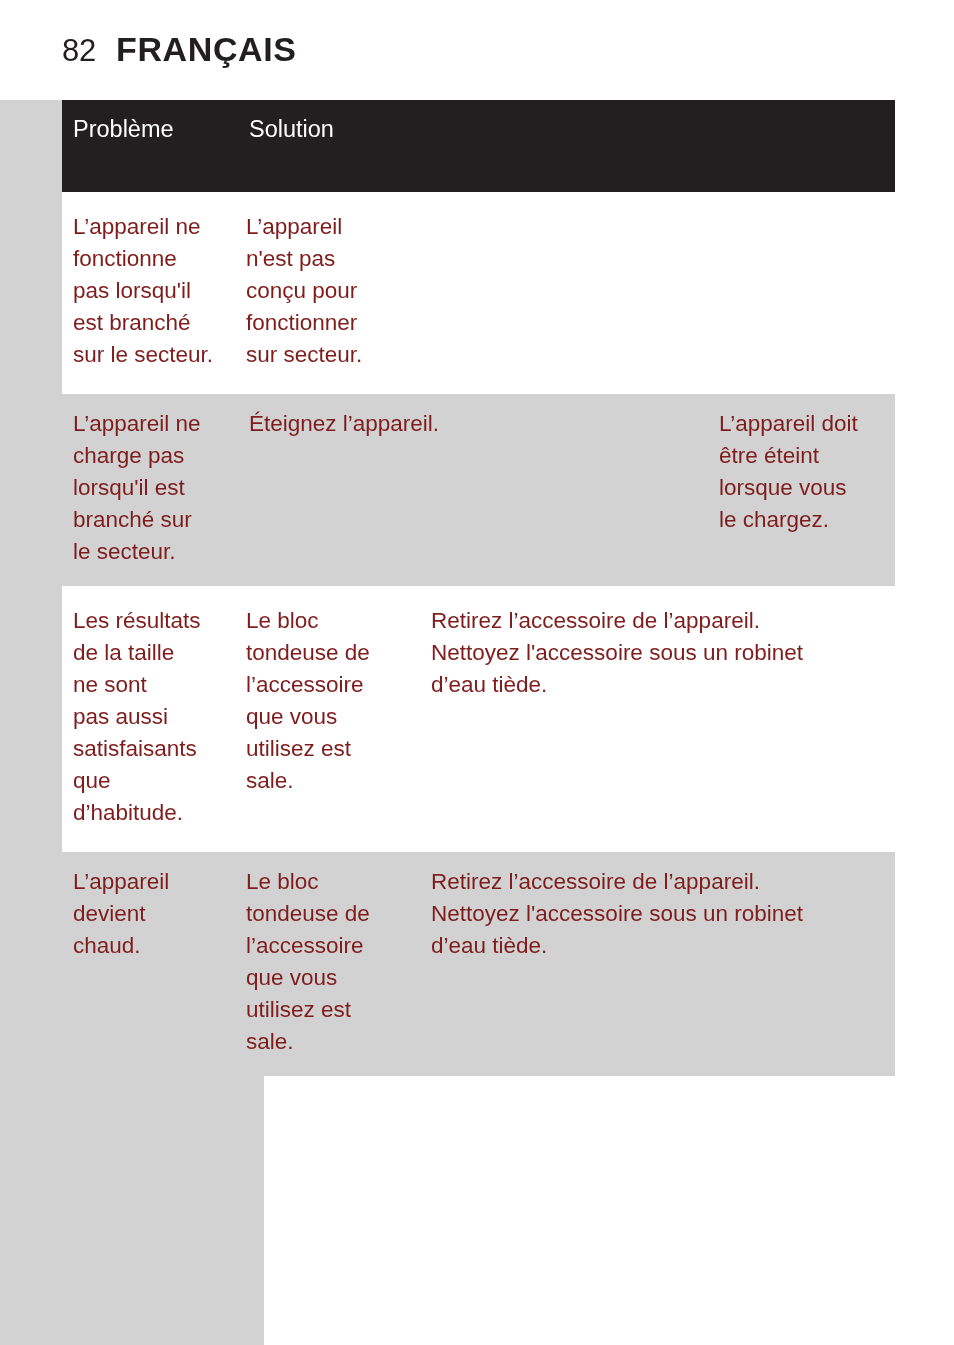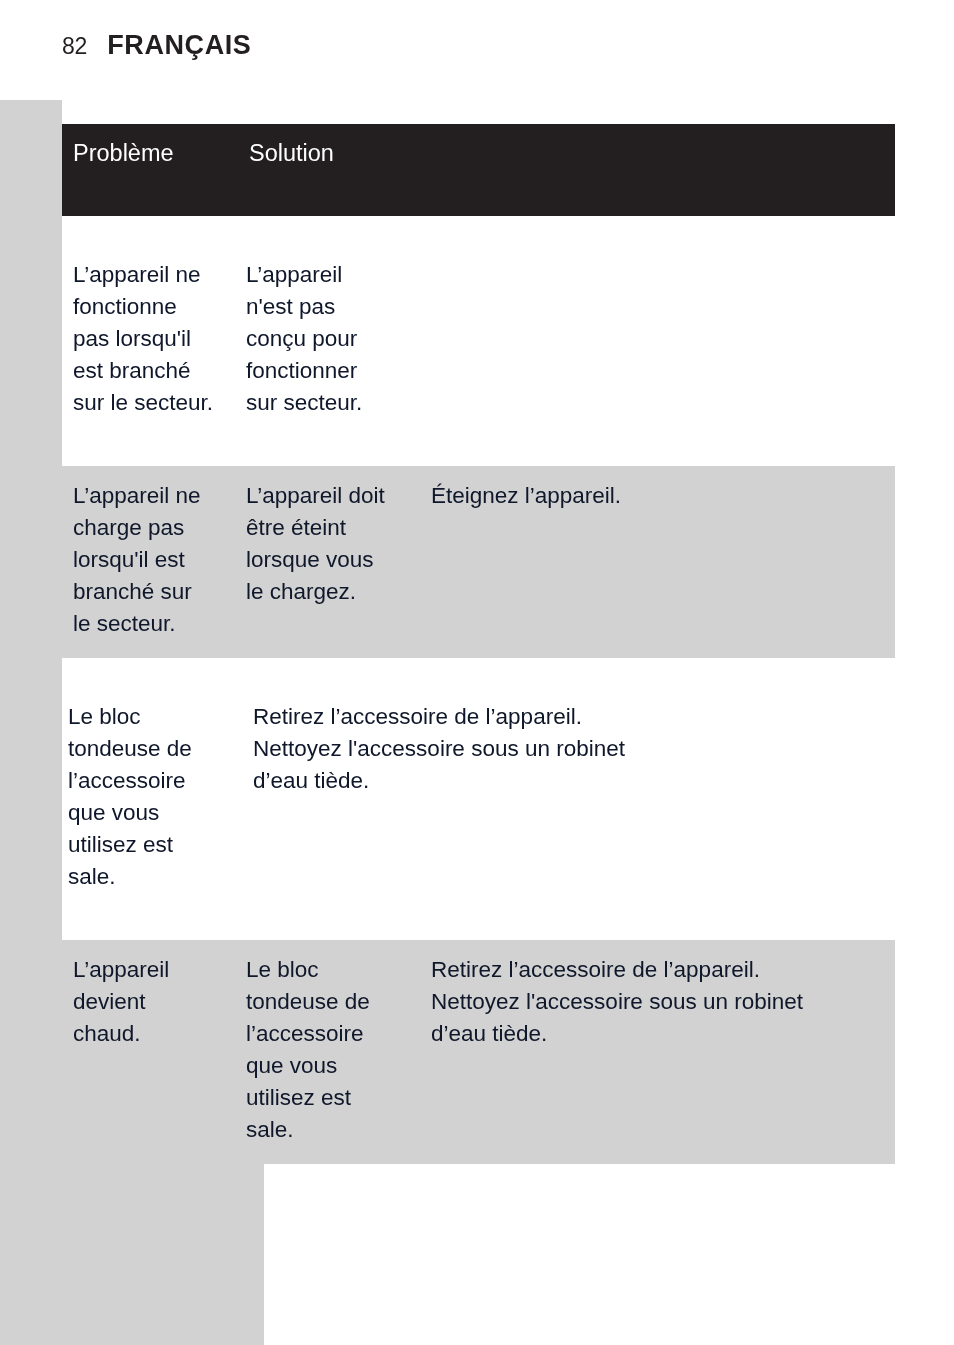--- a/index.html
+++ b/index.html
@@ -48,45 +48,44 @@
   .running-head {
     position: absolute;
     left: 62px;
     top: 30px;
     display: flex;
     align-items: baseline;
     gap: 20px;
     white-space: nowrap;
   }
   .folio {
-    font-size: 23px;
+    font-size: 31px;
     font-weight: 400;
     color: #231f20;
     letter-spacing: -0.2px;
   }
   .head-title {
-    font-size: 27px;
+    font-size: 34px;
     font-weight: 700;
     color: #231f20;
     letter-spacing: 0.6px;
   }
 
   
   .table {
     position: absolute;
     left: 62px;
     top: 100px;
     width: 833px;
   }
 
   .row {
     display: flex;
     box-sizing: border-box;
     padding: 14px 0 18px 0;
-    margin-top: 24px;
   }
   .row.header-row {
     background: #231f20;
     padding: 12px 0 20px 0;
     min-height: 92px;
   }
   .row.shaded {
     background: #d2d2d2;
   }
   .row.plain {
@@ -94,21 +93,21 @@
   }
   .row-gap {
     height: 5px;
     background: #ffffff;
   }
 
   .cell {
     box-sizing: border-box;
     font-size: 22.5px;
     line-height: 32px;
-    color: #0f172a;
+    color: #7f1d1d;
     font-weight: 400;
   }
   .header-row .cell {
     color: #ffffff;
     font-size: 23.5px;
     line-height: 35px;
   }
 
   .col-problem {
     width: 178px;
@@ -177,34 +176,43 @@
     <div class="row-gap"></div>
 
     <div class="row shaded">
       <div class="cell col-problem">
         <span class="cell-text">L’appareil ne
 charge pas
 lorsqu'il est
 branché sur
 le secteur.</span>
       </div>
+      <div class="cell col-solution">
+        <span class="cell-text">Éteignez l’appareil.</span>
+      </div>
       <div class="cell col-cause">
         <span class="cell-text">L’appareil doit
 être éteint
 lorsque vous
 le chargez.</span>
       </div>
-      <div class="cell col-solution">
-        <span class="cell-text">Éteignez l’appareil.</span>
-      </div>
     </div>
 
     <div class="row-gap"></div>
 
     <div class="row plain">
+      <div class="cell col-problem">
+        <span class="cell-text">Les résultats
+de la taille
+ne sont
+pas aussi
+satisfaisants
+que
+d’habitude.</span>
+      </div>
       <div class="cell col-cause">
         <span class="cell-text">Le bloc
 tondeuse de
 l’accessoire
 que vous
 utilisez est
 sale.</span>
       </div>
       <div class="cell col-solution">
         <span class="cell-text">Retirez l’accessoire de l’appareil.

